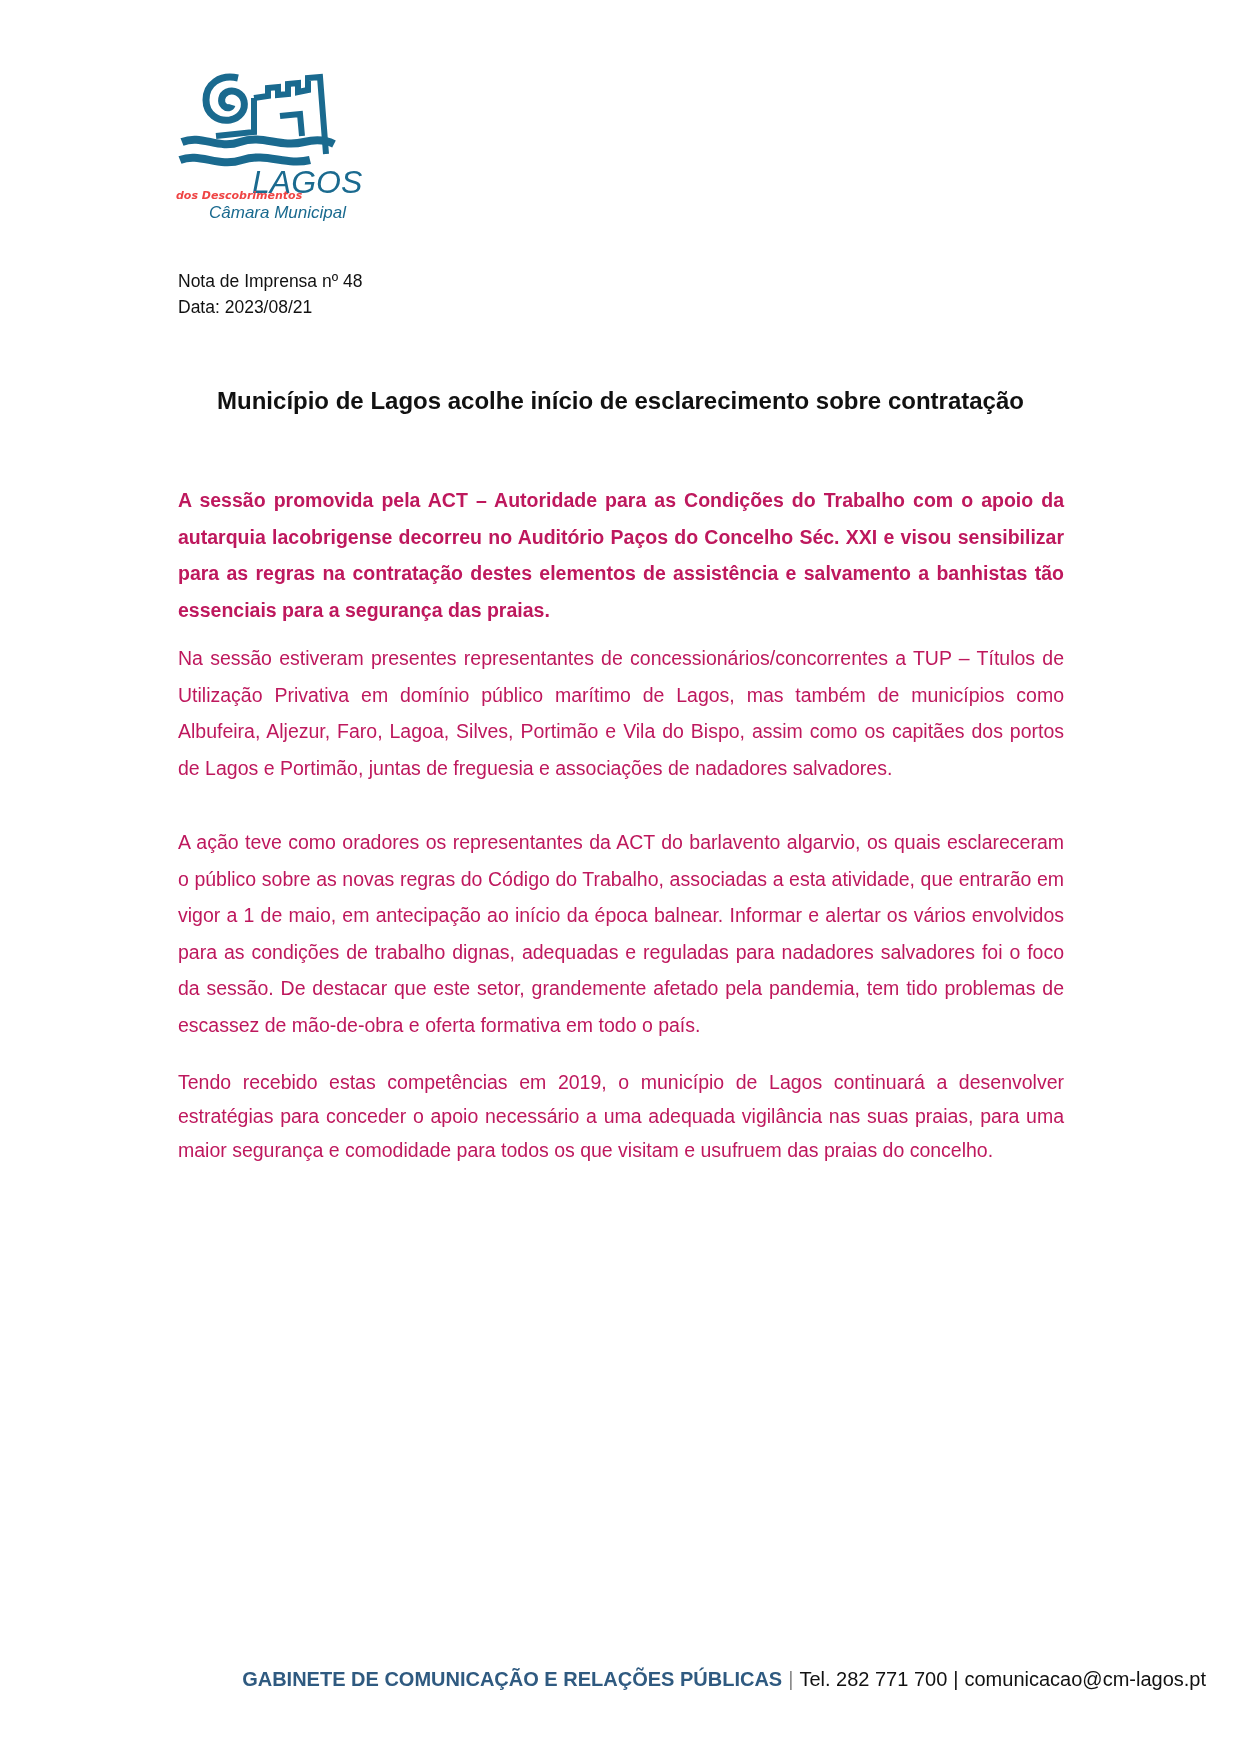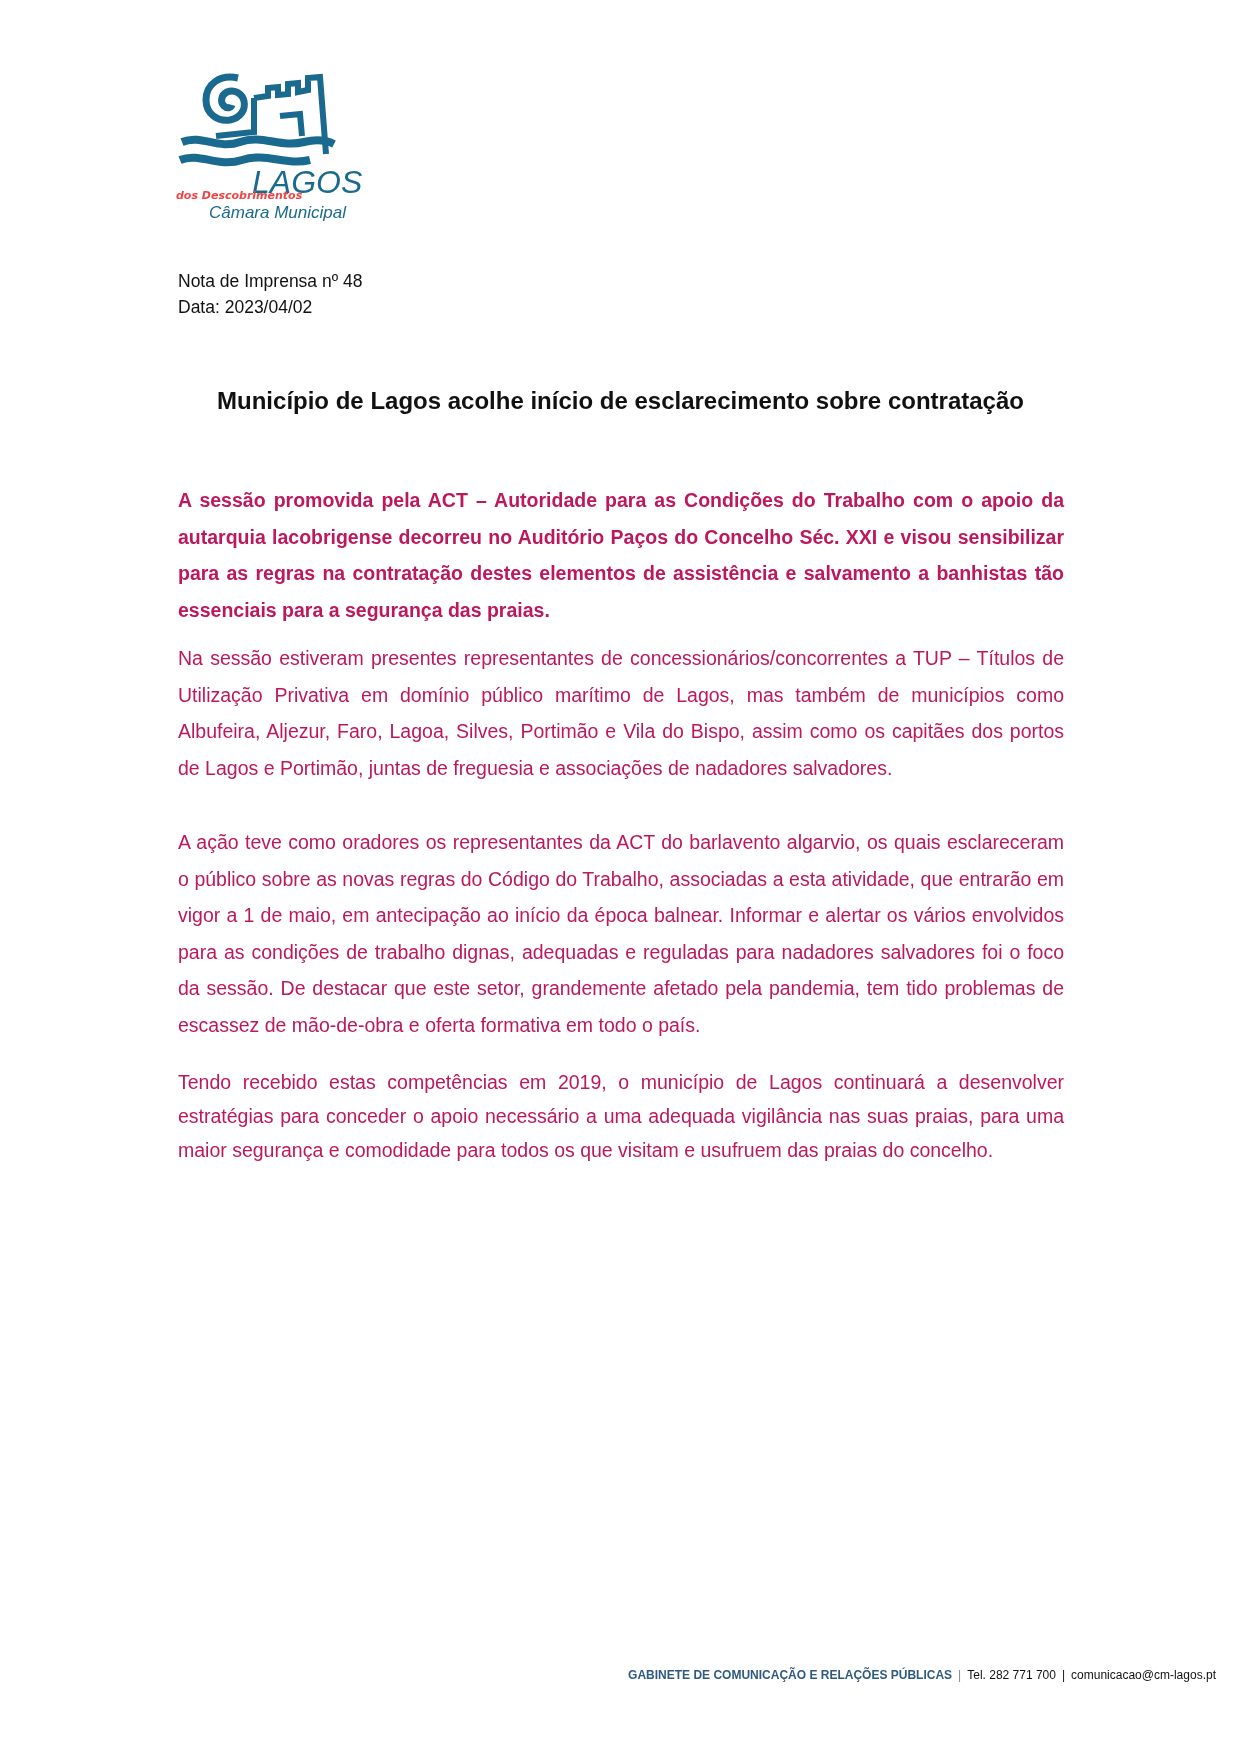--- a/index.html
+++ b/index.html
@@ -9,21 +9,21 @@
   .logo-lagos { position:absolute; left:76px; top:94px; font-family:"Liberation Sans", sans-serif; font-weight:normal; font-style:italic; font-size:32px; color:#1a6a8f; letter-spacing:0px; }
   .logo-dos { position:absolute; left:0px; top:119px; font-family:"DejaVu Sans", sans-serif; font-weight:bold; font-style:italic; font-size:11px; color:#ef4444; white-space:nowrap; }
   .logo-cm { position:absolute; left:33px; top:133px; font-family:"Liberation Sans", sans-serif; font-style:italic; font-size:17px; color:#1a6a8f; white-space:nowrap; }
   .meta { position:absolute; left:178px; top:268px; font-size:17.5px; line-height:26px; color:#111; }
   .title { position:absolute; left:178px; width:885px; top:378px; text-align:center; font-weight:bold; font-size:24px; line-height:46px; color:#111; font-family:"Liberation Sans Narrow","Liberation Sans", sans-serif; }
   .body { position:absolute; left:178px; width:886px; font-size:19.5px; line-height:36.5px; text-align:justify; color:#be185d; }
   .lead { top:482px; font-weight:bold; }
   .p1 { top:640px; }
   .p2 { top:824px; }
   .p3 { top:1065px; line-height:34px; }
-  .footer { position:absolute; right:24px; top:1668px; font-size:12px; color:#111; white-space:nowrap; }
+  .footer { position:absolute; right:34px; top:1668px; font-size:20px; color:#111; white-space:nowrap; }
   .footer .org { color:#2f5a80; font-weight:bold; }
   .footer .sep { color:#888; margin:0 6px; }
 </style>
 </head>
 <body>
 
 <div class="logo">
   <svg width="180" height="100" viewBox="0 0 180 100">
     <g fill="none" stroke="#1a6a8f" stroke-linecap="butt">
 
@@ -38,21 +38,21 @@
       <path d="M4 90 C24 82 42 98 66 90 C90 82 110 96 134 90" stroke-width="8"></path>
     </g>
   </svg>
   <div class="logo-lagos">LAGOS</div>
   <div class="logo-dos">dos Descobrimentos</div>
   <div class="logo-cm">Câmara Municipal</div>
 </div>
 
 <div class="meta">
   <div>Nota de Imprensa nº 48</div>
-  <div>Data: 2023/04/02</div>
+  <div>Data: 2023/08/21</div>
 </div>
 
 <div class="title">
   <div>Município de Lagos acolhe início de esclarecimento sobre contratação</div>
 </div>
 
 <div class="body lead">A sessão promovida pela ACT – Autoridade para as Condições do Trabalho com o apoio da autarquia lacobrigense decorreu no Auditório Paços do Concelho Séc. XXI e visou sensibilizar para as regras na contratação destes elementos de assistência e salvamento a banhistas tão essenciais para a segurança das praias.</div>
 <div class="body p1">Na sessão estiveram presentes representantes de concessionários/concorrentes a TUP – Títulos de Utilização Privativa em domínio público marítimo de Lagos, mas também de municípios como Albufeira, Aljezur, Faro, Lagoa, Silves, Portimão e Vila do Bispo, assim como os capitães dos portos de Lagos e Portimão, juntas de freguesia e associações de nadadores salvadores.</div>
 <div class="body p2">A ação teve como oradores os representantes da ACT do barlavento algarvio, os quais esclareceram o público sobre as novas regras do Código do Trabalho, associadas a esta atividade, que entrarão em vigor a 1 de maio, em antecipação ao início da época balnear. Informar e alertar os vários envolvidos para as condições de trabalho dignas, adequadas e reguladas para nadadores salvadores foi o foco da sessão. De destacar que este setor, grandemente afetado pela pandemia, tem tido problemas de escassez de mão-de-obra e oferta formativa em todo o país.</div>
 <div class="body p3">Tendo recebido estas competências em 2019, o município de Lagos continuará a desenvolver estratégias para conceder o apoio necessário a uma adequada vigilância nas suas praias, para uma maior segurança e comodidade para todos os que visitam e usufruem das praias do concelho.</div>

